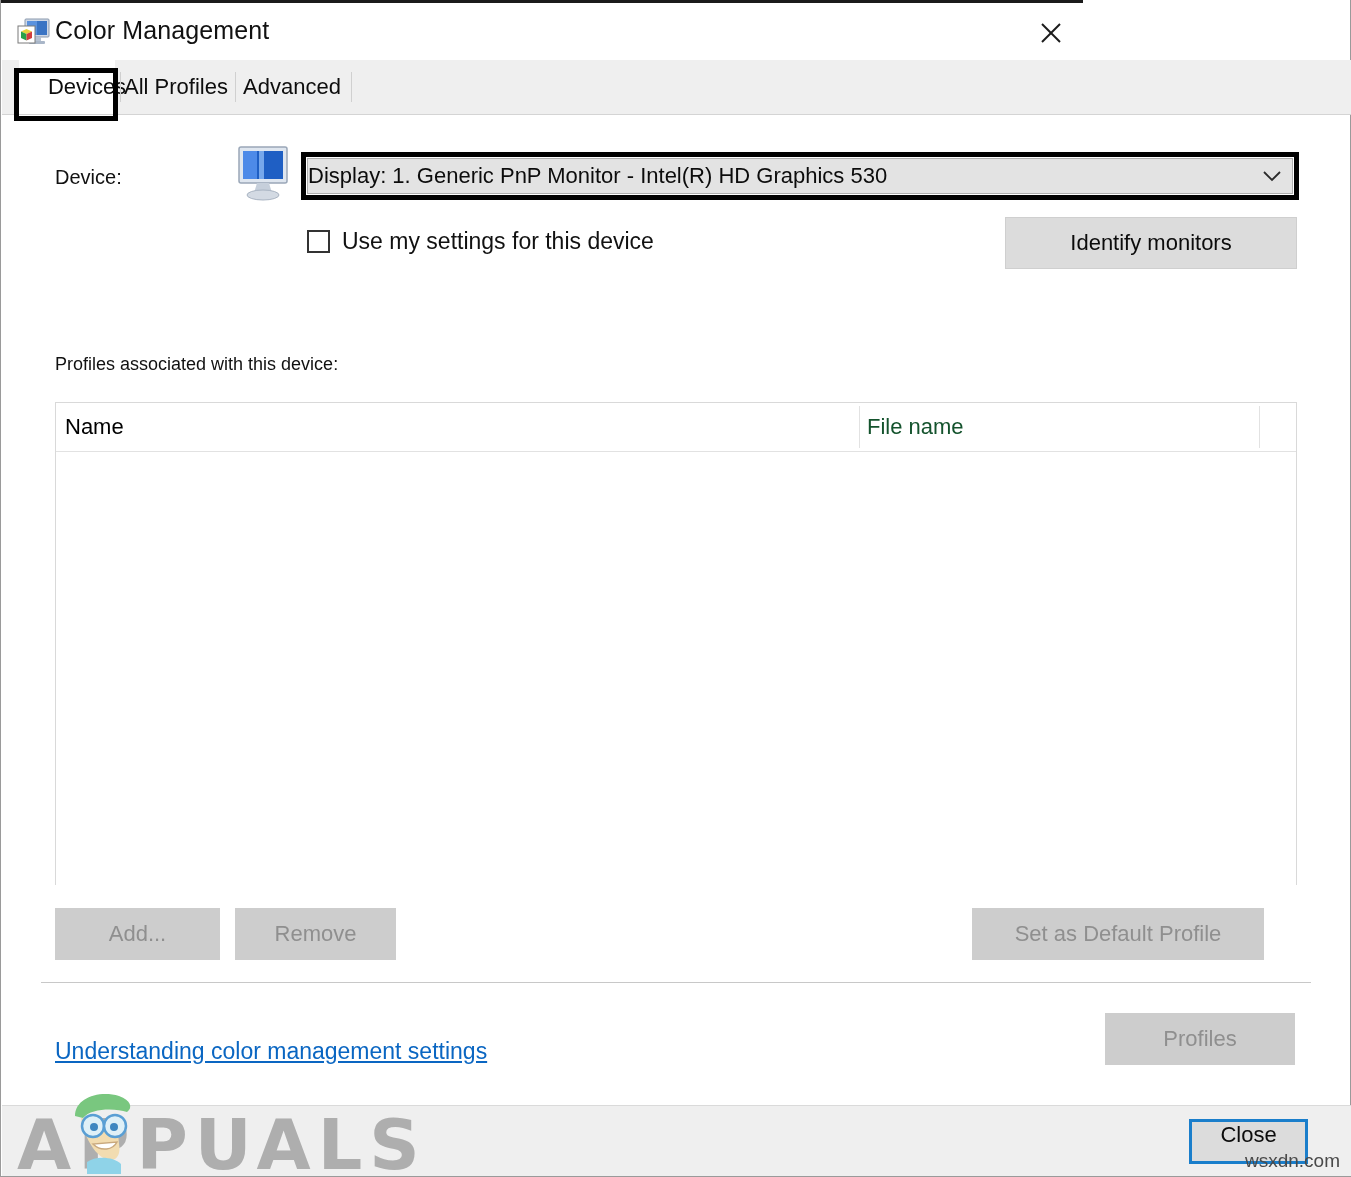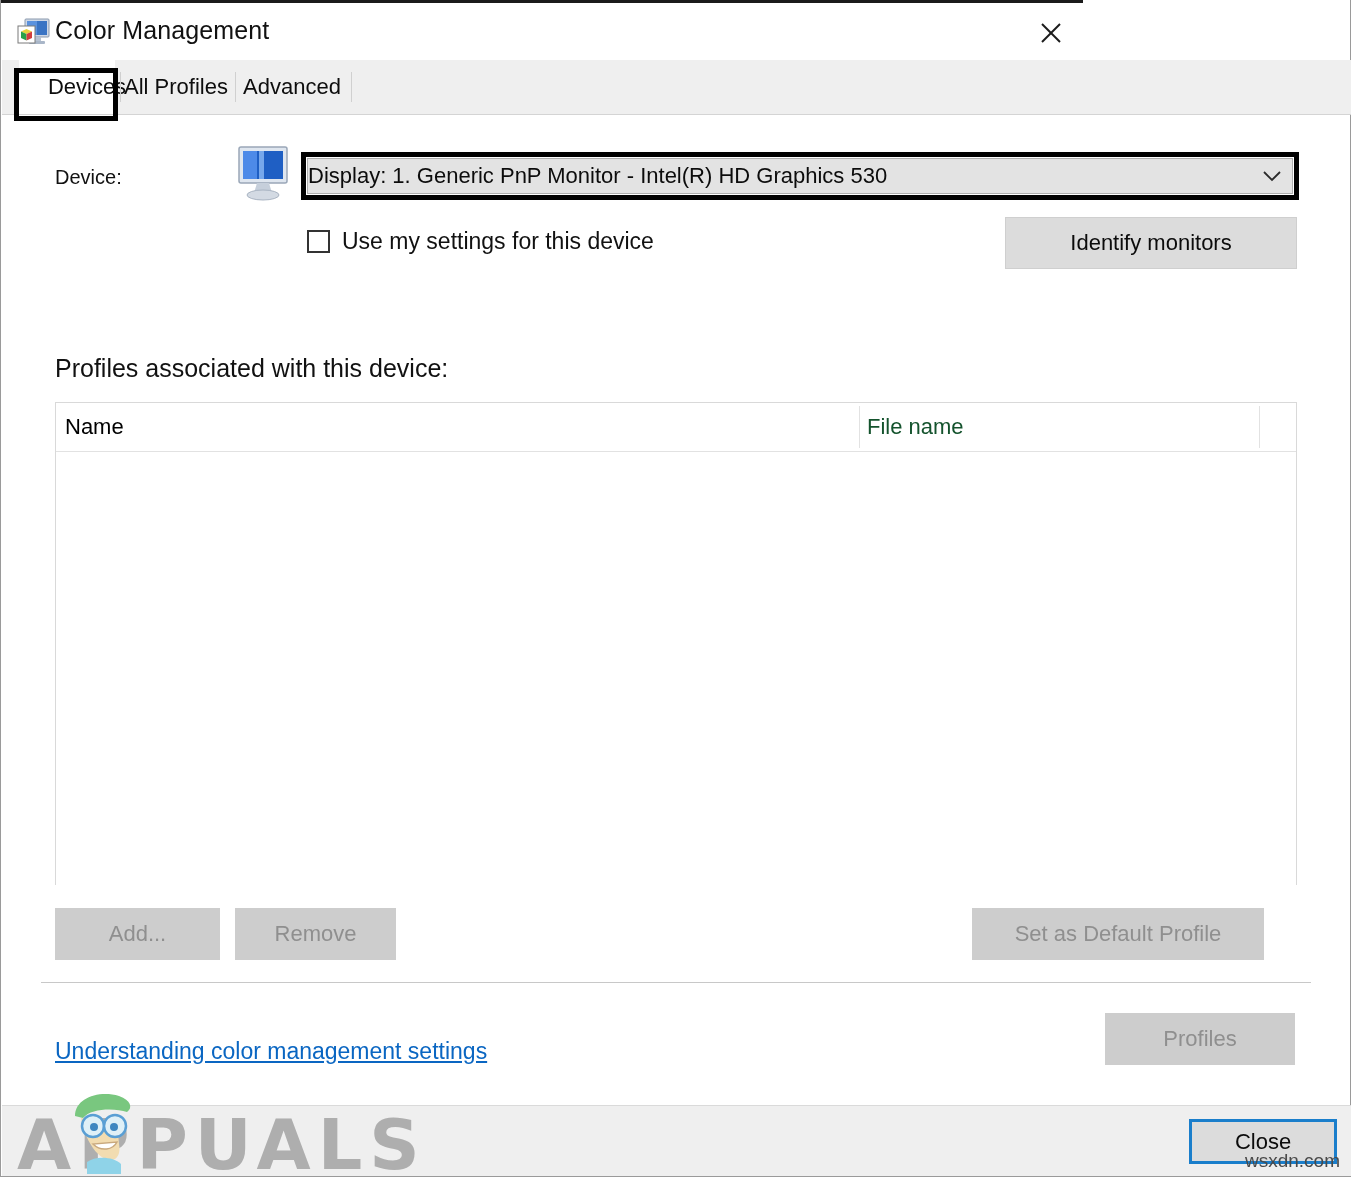--- a/index.html
+++ b/index.html
@@ -197,21 +197,21 @@
 
   .btn-identify {
     position: absolute;
     left: 1004px; top: 217px;
     width: 292px; height: 52px;
   }
 
   .profiles-label {
     position: absolute;
     left: 54px; top: 354px;
-    font-size: 25px;
+    font-size: 18px;
     color: #111111;
     white-space: nowrap;
   }
 
   .listbox {
     position: absolute;
     left: 54px; top: 402px;
     width: 1242px;
     height: 483px;
     background: #ffffff;
@@ -292,26 +292,25 @@
     left: 1px; top: 1105px;
     width: 1349px;
     height: 71px;
     background: #efefef;
     border-top: 1px solid #dadada;
     box-sizing: border-box;
   }
   .btn-close {
     position: absolute;
     left: 1187px; top: 13px;
-    width: 148px; height: 45px;
+    width: 119px; height: 45px;
     background: #dcdcdc;
     border: 3px solid #1a7ecb;
     box-sizing: border-box;
     display: flex;
-    align-items: center;
     justify-content: center;
     font-size: 22px;
     color: #0c0c0c;
     cursor: default;
   }
 
   
   .wm-appuals {
     position: absolute;
     left: 16px; top: 1088px;

